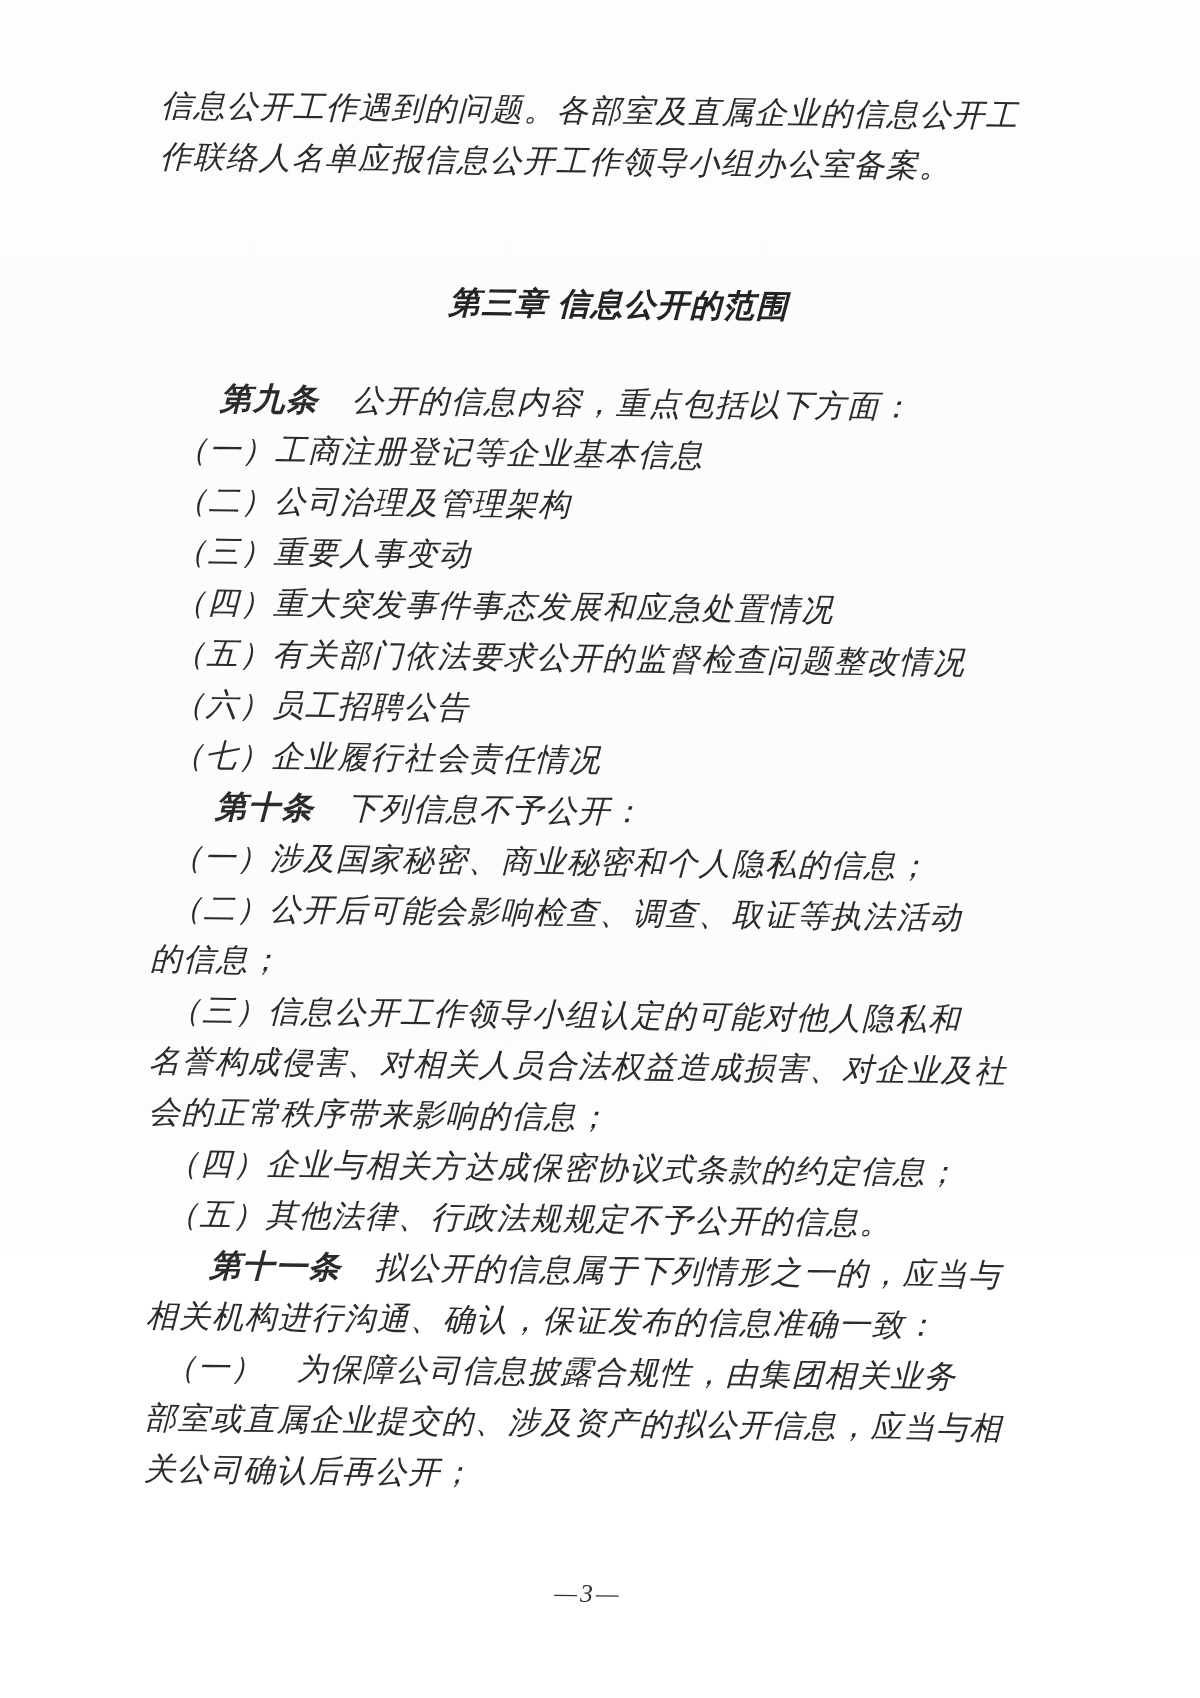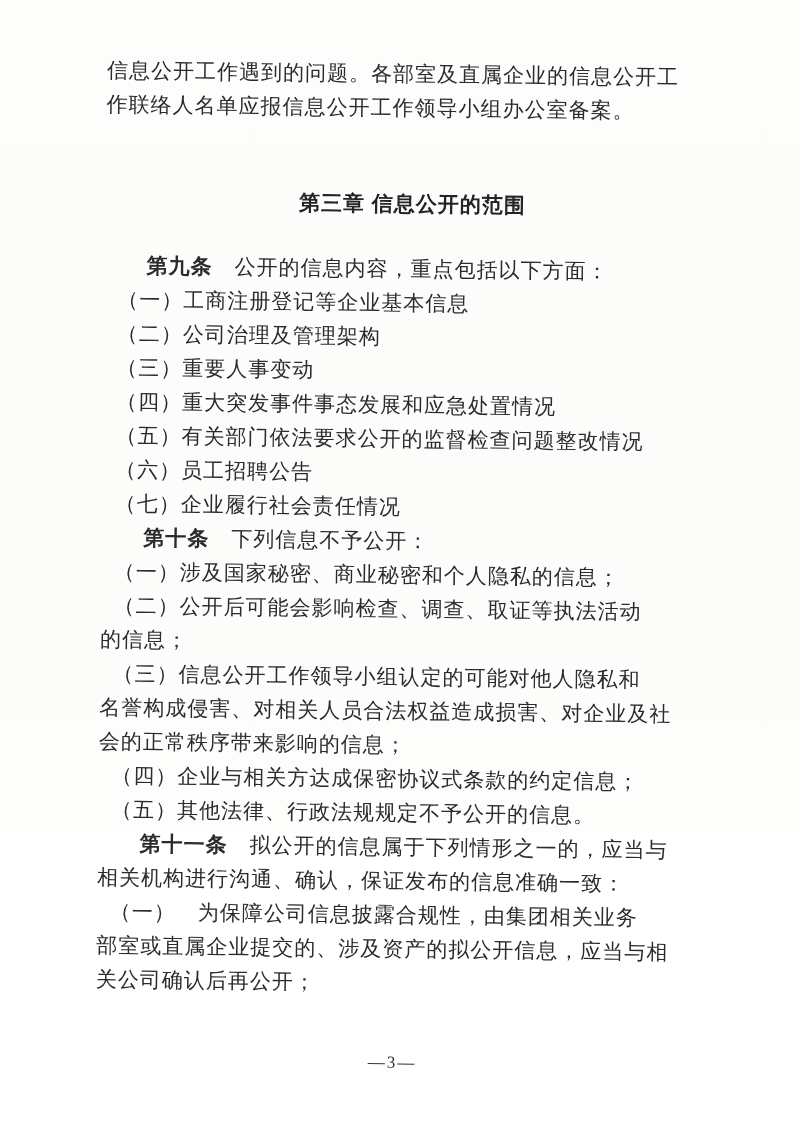--- a/index.html
+++ b/index.html
@@ -10,20 +10,21 @@
     overflow: hidden;
     background: #ffffff;
   }
   .page {
     position: relative;
     width: 800px;
     height: 833px;
     background: linear-gradient(180deg, #fdfdfc 0%, #fcfcfa 55%, #fdfdfc 100%);
     font-family: "Liberation Serif", "DejaVu Serif", serif;
     color: #2b2b2e;
+    font-style: italic;
   }
   .content {
     position: absolute;
     left: 101px;
     top: 57px;
     width: 614px;
     transform: rotate(0.7deg);
     transform-origin: 50% 50%;
   }
   .line {

